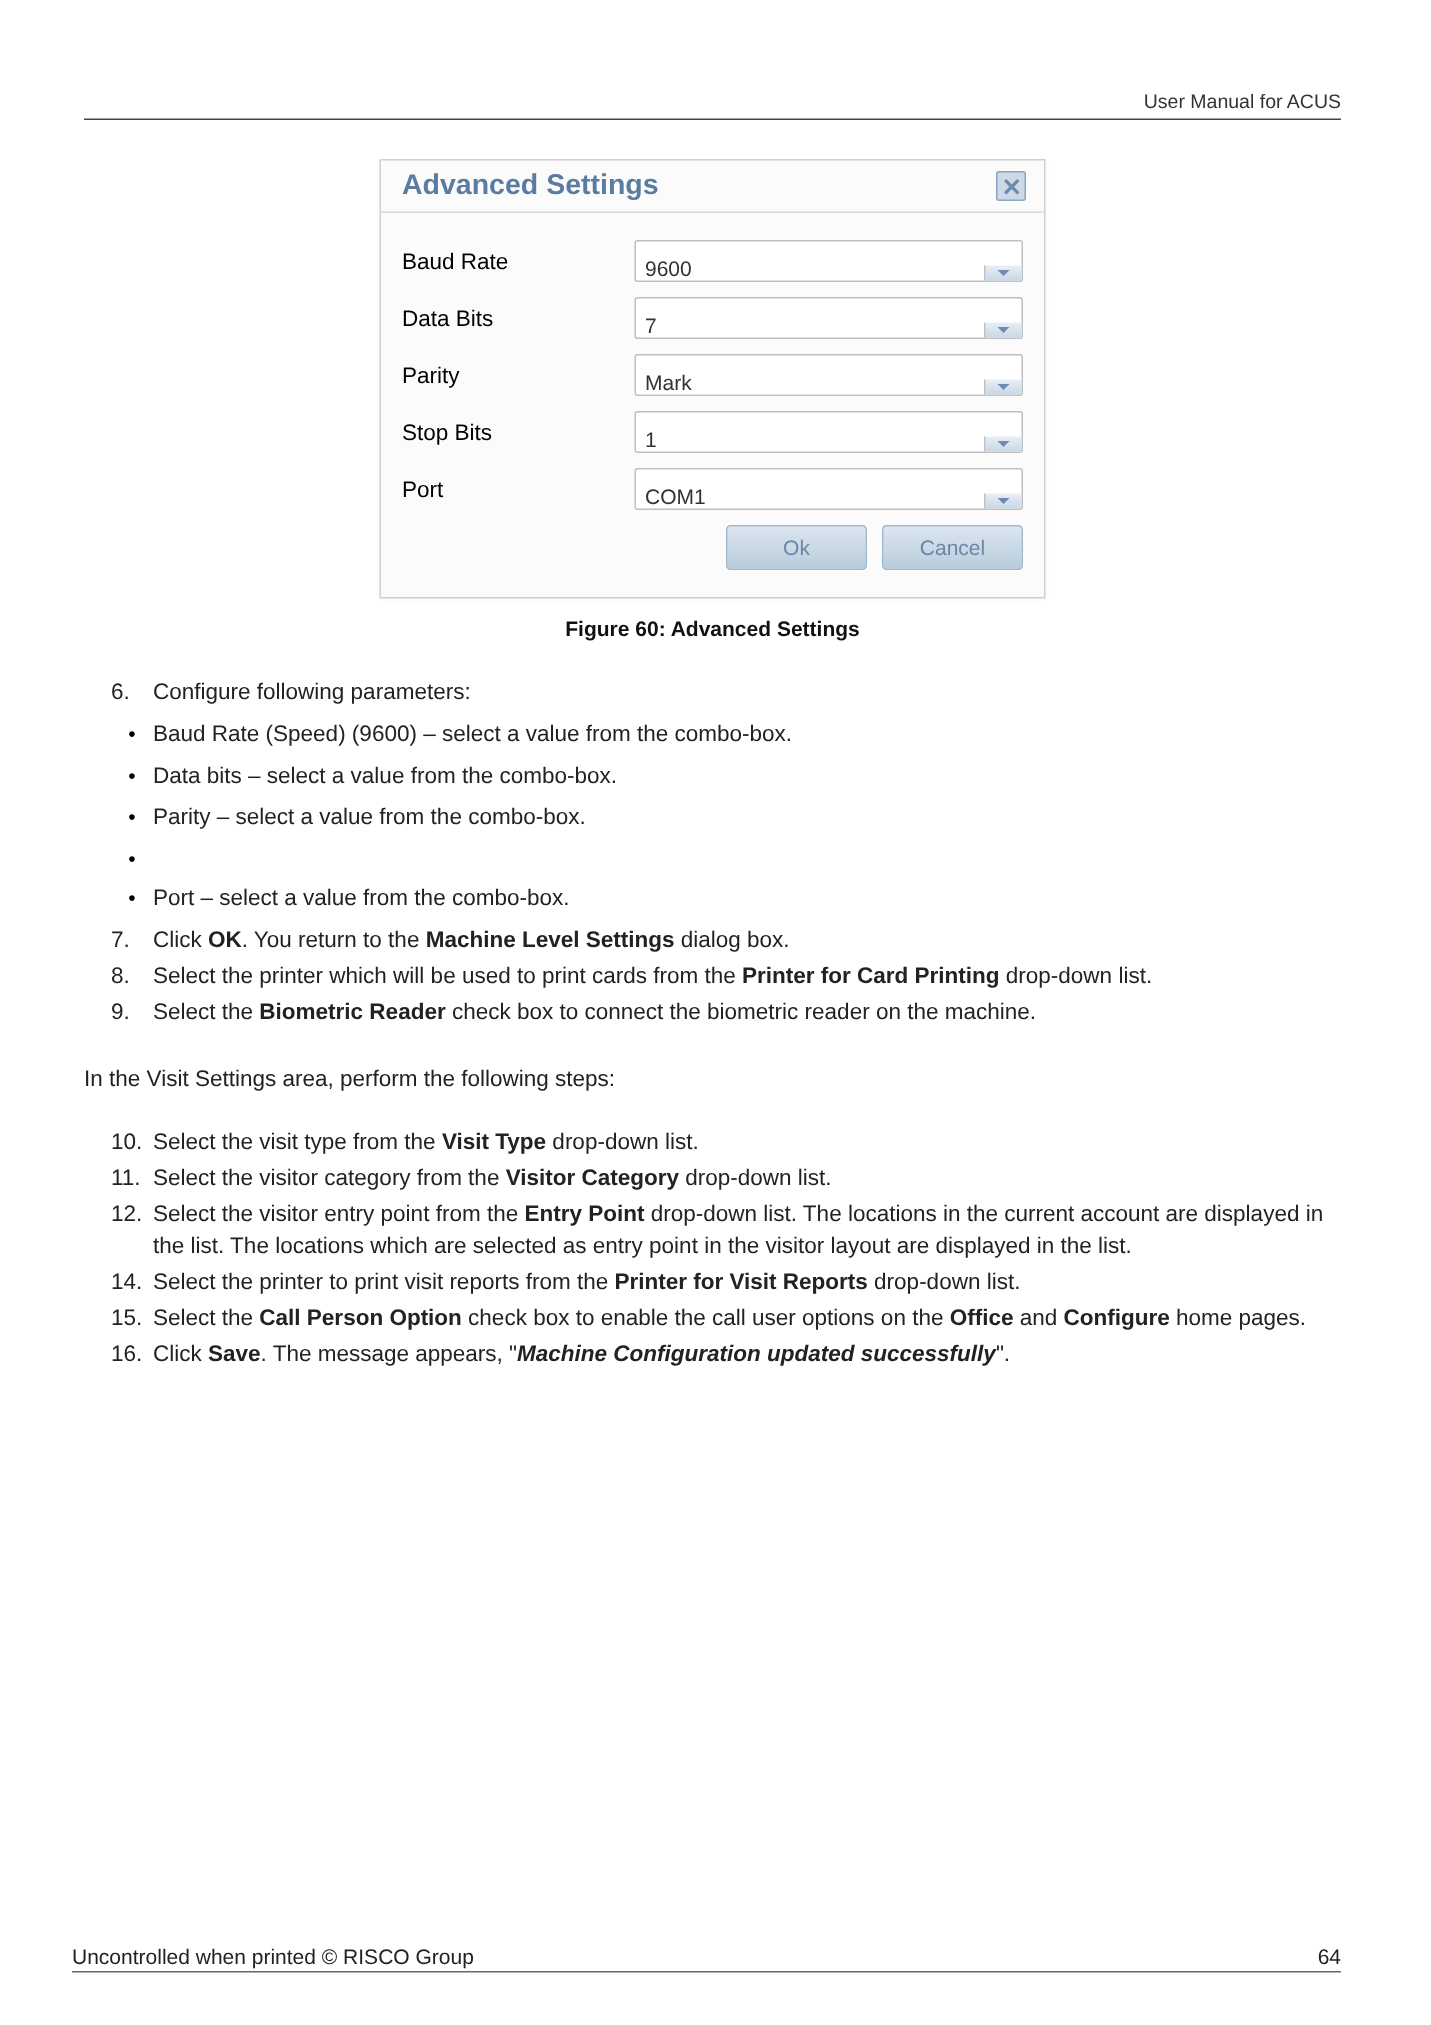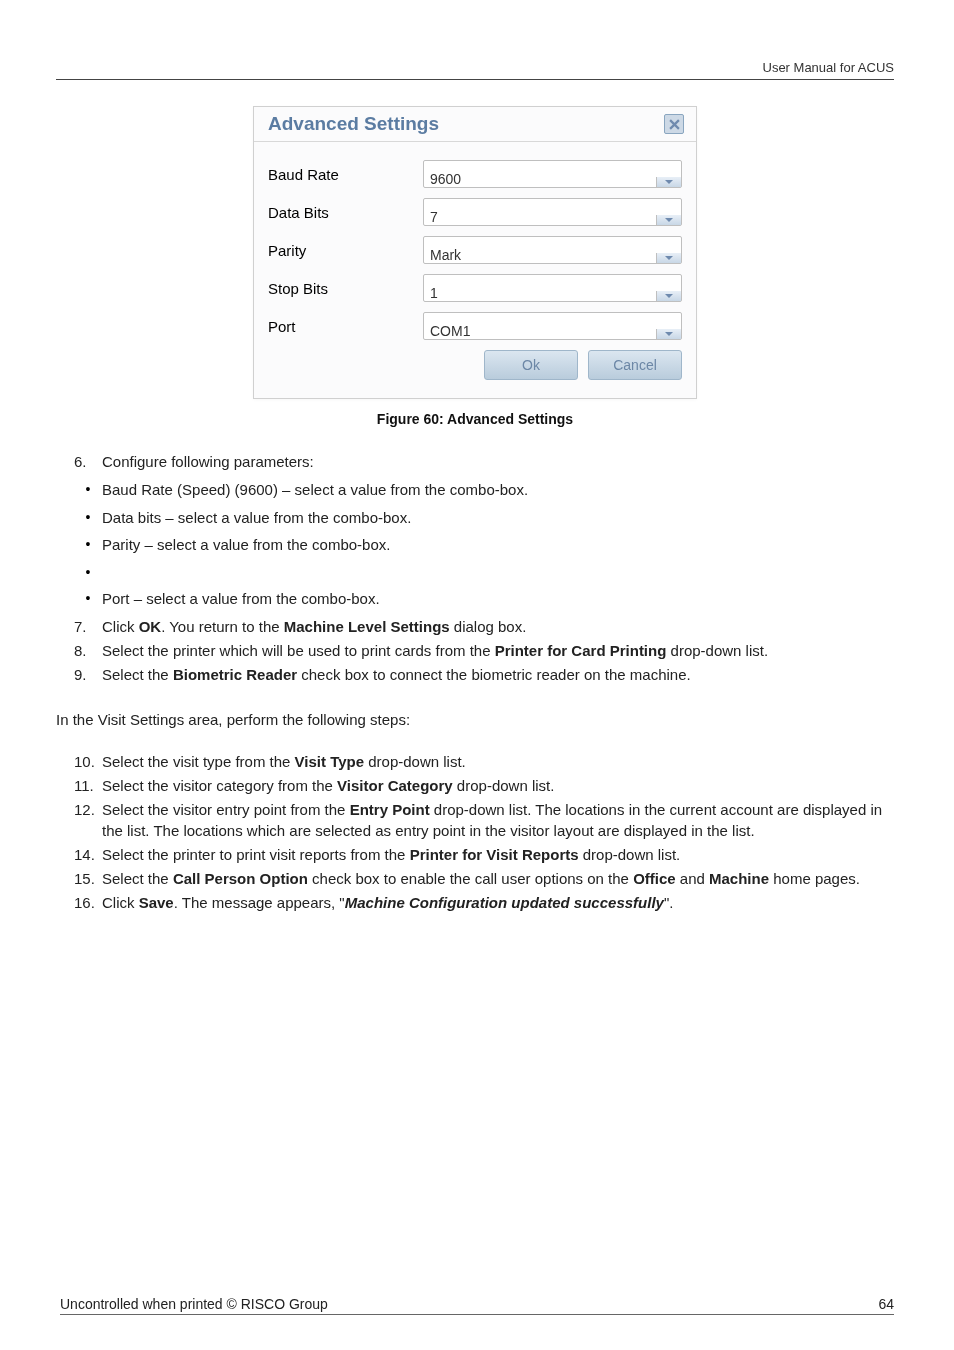--- a/index.html
+++ b/index.html
@@ -167,21 +167,21 @@
   .section-gap {
     margin-top: 24px;
     margin-bottom: 20px;
   }
   b { font-weight: bold; }
   .bi { font-weight: bold; font-style: italic; }
 
   
   .footer {
     position: absolute;
-    left: 60px;
+    left: 48px;
     right: 60px;
     bottom: 35px;
   }
   .footer-row {
     display: flex;
     justify-content: space-between;
     font-size: 14px;
     color: #222;
     padding-bottom: 2px;
   }
@@ -352,21 +352,21 @@
     <div class="num-item">
       <div class="num">14.</div>
       <div class="content">
         <span>Select the printer to print visit reports from the </span><b>Printer for Visit Reports</b><span> drop-down list.</span>
       </div>
     </div>
 
     <div class="num-item">
       <div class="num">15.</div>
       <div class="content">
-        <span>Select the </span><b>Call Person Option</b><span> check box to enable the call user options on the </span><b>Office</b><span> and </span><b>Machine</b><span> home pages.</span>
+        <span>Select the </span><b>Call Person Option</b><span> check box to enable the call user options on the </span><b>Office</b><span> and </span><b>Configure</b><span> home pages.</span>
       </div>
     </div>
 
     <div class="num-item">
       <div class="num">16.</div>
       <div class="content">
         <span>Click </span><b>Save</b><span>. The message appears, "</span><span class="bi">Machine Configuration updated successfully</span><span>".</span>
       </div>
     </div>
 

